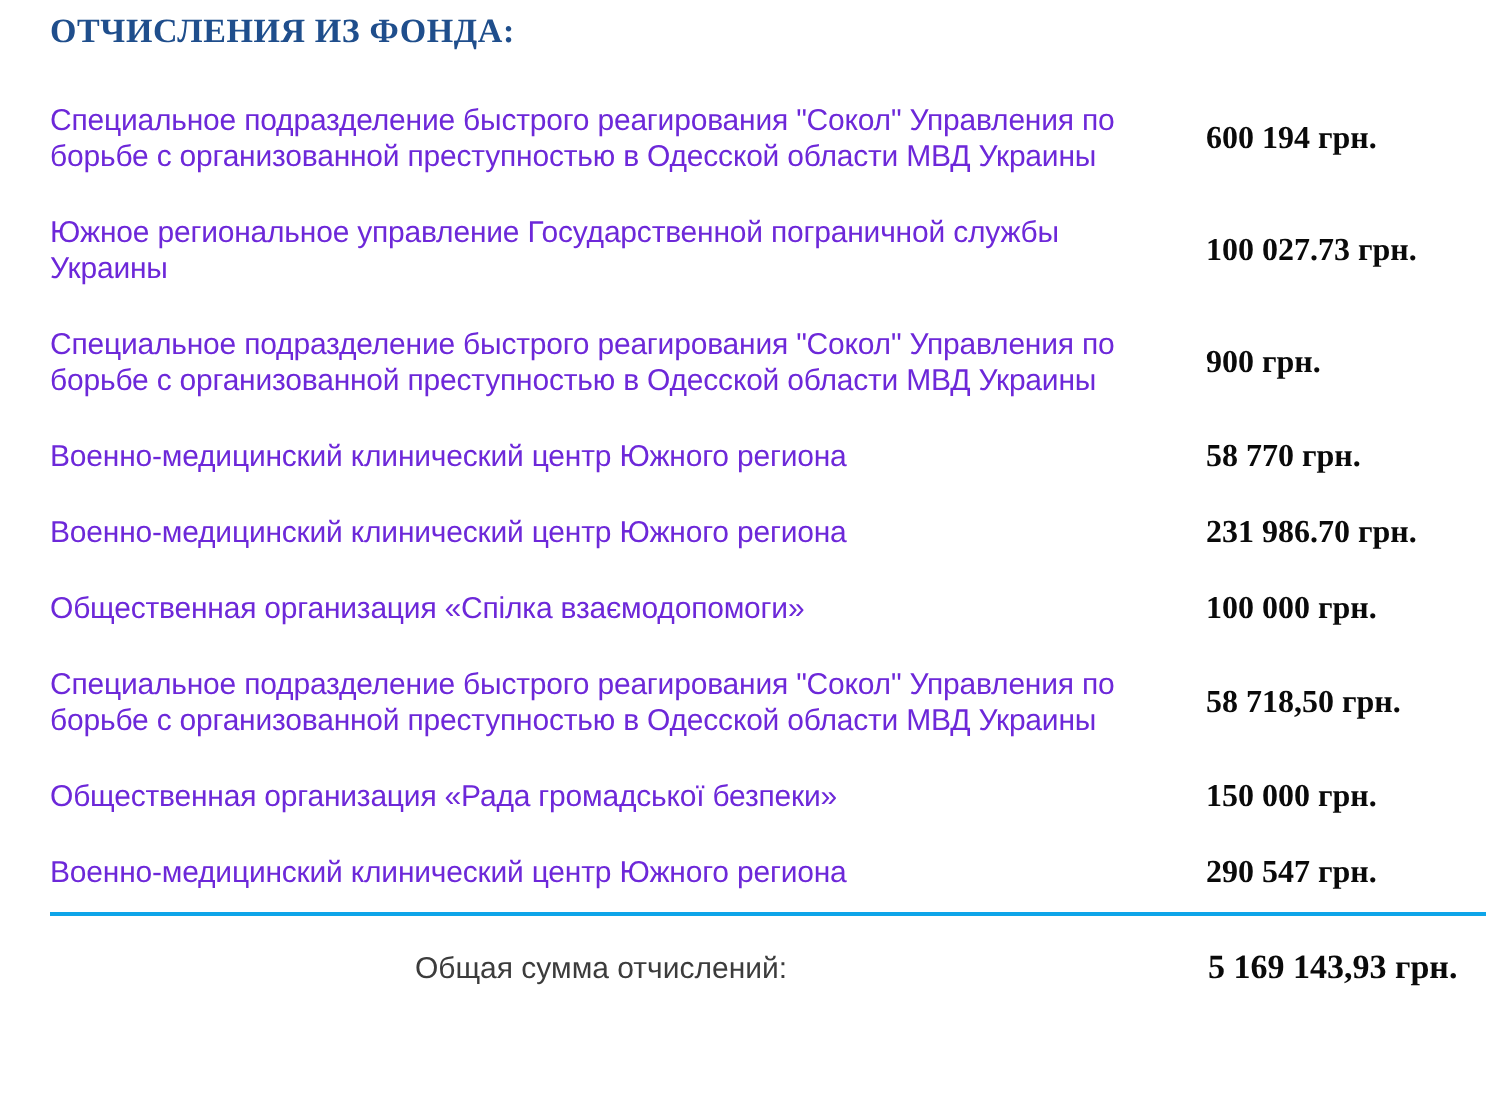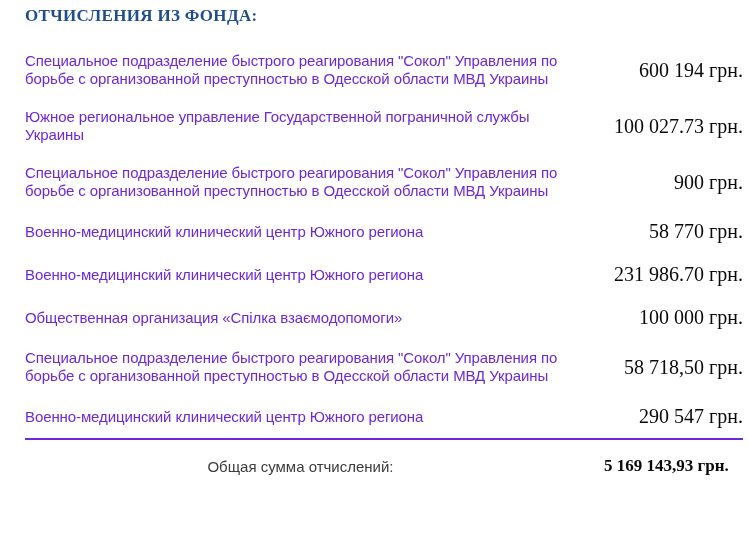--- a/index.html
+++ b/index.html
@@ -35,30 +35,30 @@
     width: 578px;
     padding: 10px 28px 10px 0;
     font-size: 15px;
     line-height: 18px;
     letter-spacing: -0.1px;
     color: #6d28d9;
     vertical-align: middle;
   }
   td.amount {
     padding: 10px 0;
-    text-align: right;
+    text-align: left;
     vertical-align: middle;
     font-family: "Liberation Serif", serif;
-    font-size: 20px;
-    font-weight: normal;
+    font-size: 16px;
+    font-weight: bold;
     color: #0a0a0a;
     white-space: nowrap;
   }
   tr.total-row td {
-    border-top: 2px solid #6d28d9;
+    border-top: 2px solid #0ea5e9;
     padding-top: 16px;
   }
   td.total-label {
     width: 578px;
     padding-right: 28px;
     text-align: center;
     font-size: 15px;
     color: #3c3c3c;
     vertical-align: middle;
   }
@@ -110,20 +110,24 @@
   <tr>
     <td class="org">Общественная организация «Спілка взаємодопомоги»</td>
     <td class="amount">100 000 грн.</td>
   </tr>
 
   <tr>
     <td class="org">Специальное подразделение быстрого реагирования "Сокол" Управления по борьбе с организованной преступностью в Одесской области МВД Украины</td>
     <td class="amount">58 718,50 грн.</td>
   </tr>
 
+  <tr>
+    <td class="org">Общественная организация «Рада громадської безпеки»</td>
+    <td class="amount">150 000 грн.</td>
+  </tr>
 
   <tr>
     <td class="org">Военно-медицинский клинический центр Южного региона</td>
     <td class="amount">290 547 грн.</td>
   </tr>
 </tbody>
     <tfoot>
       <tr class="total-row">
         <td class="total-label">Общая сумма отчислений:</td>
         <td class="total-amount">5 169 143,93 грн.</td>

